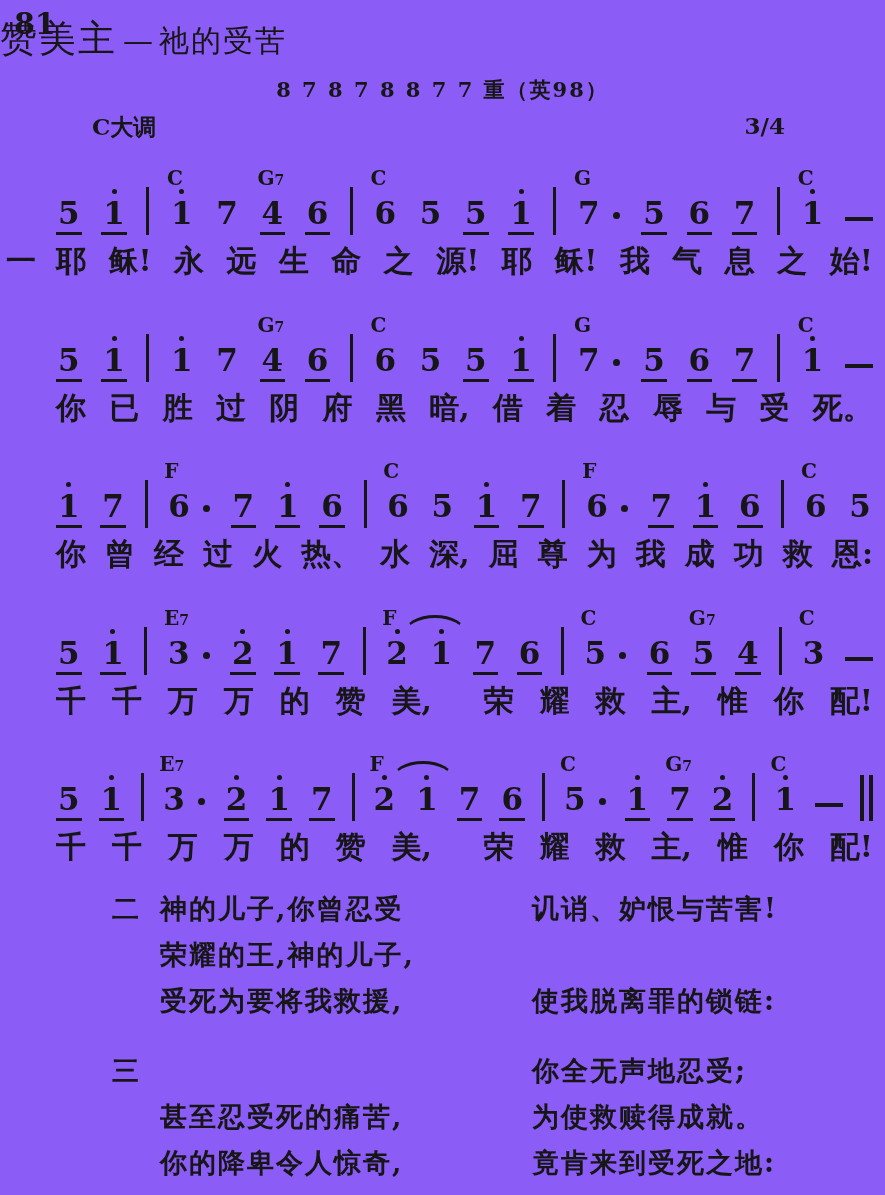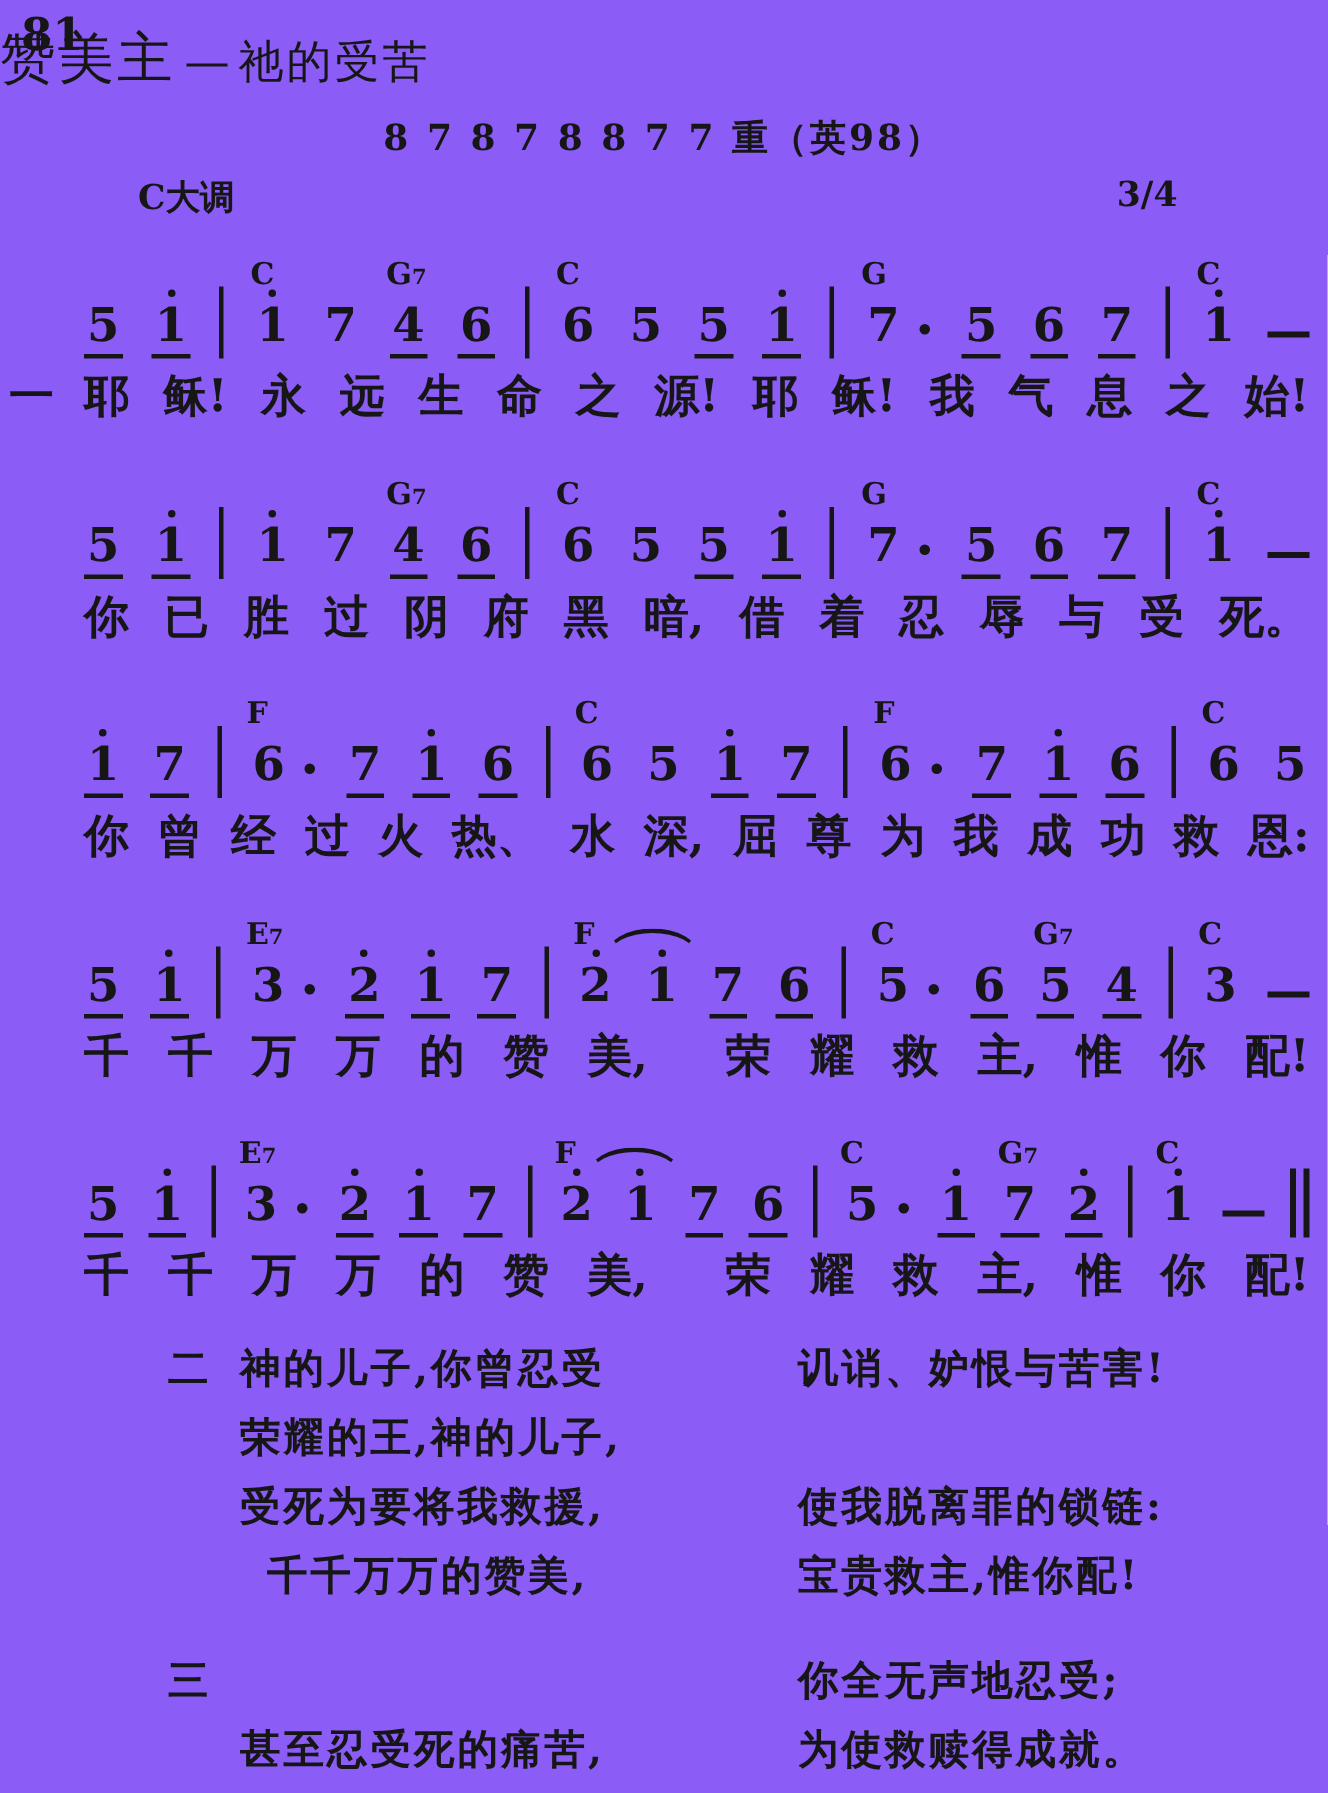--- a/index.html
+++ b/index.html
@@ -15,21 +15,21 @@
   .hymn-number {
     position:absolute; top:6px; left:14px;
     font-size:30px; font-weight:bold;
   }
   .title { text-align:left; padding-top:14px; font-weight:normal; white-space:nowrap; }
   .title-main { font-size:37px; letter-spacing:2px; }
   .title-dash { font-size:30px; margin:0 6px; }
   .title-sub  { font-size:30px; letter-spacing:2px; }
   .meter {
     text-align:center; margin-top:12px;
-    font-size:24px; font-weight:bold; letter-spacing:2px;
+    font-size:21px; font-weight:bold; letter-spacing:2px;
   }
   .key-row {
     display:flex; justify-content:space-between;
     padding:8px 100px 0 92px;
     font-size:23px; font-weight:bold;
   }
   
   #score { margin-top:10px; }
   .system { padding:0 12px 0 56px; margin-bottom:21px; }
   .notes-row {
@@ -739,24 +739,20 @@
           <div class="vleft"><span class="vnum">二</span><span>神的儿子,你曾忍受</span></div>
           <div class="vright">讥诮、妒恨与苦害!</div>
         </div>
         <div class="vrow">
           <div class="vleft"><span>荣耀的王,神的儿子,</span></div>
         </div>
         <div class="vrow">
           <div class="vleft"><span>受死为要将我救援,</span></div>
           <div class="vright">使我脱离罪的锁链:</div>
         </div>
-        <div class="vrow">
-          <div class="vleft indent"><span>千千万万的赞美,</span></div>
-          <div class="vright">宝贵救主,惟你配!</div>
-        </div>
       </div>
       <div class="verse">
         <div class="vrow">
           <div class="vleft"><span class="vnum">三</span></div>
           <div class="vright">你全无声地忍受;</div>
         </div>
         <div class="vrow">
           <div class="vleft"><span>甚至忍受死的痛苦,</span></div>
           <div class="vright">为使救赎得成就。</div>
         </div>

